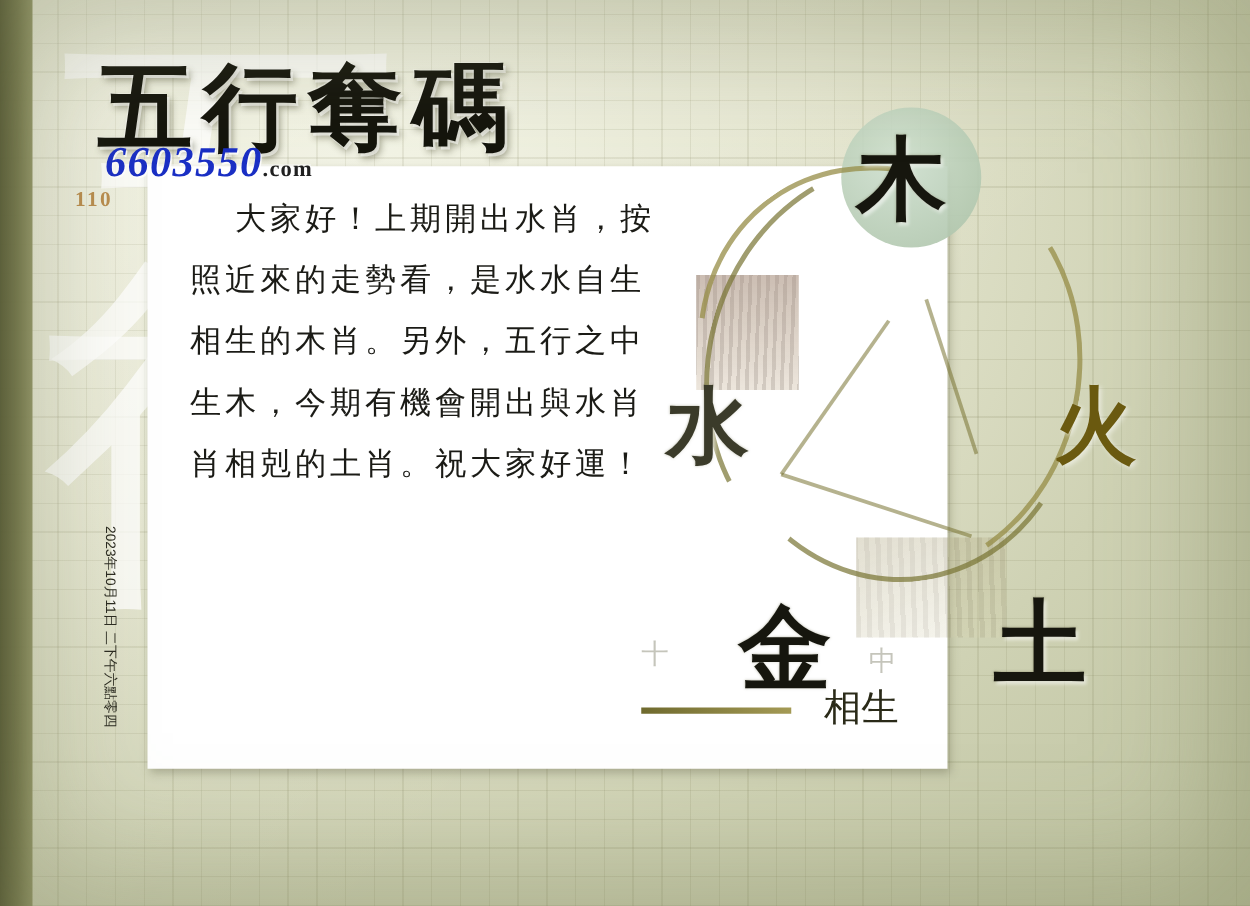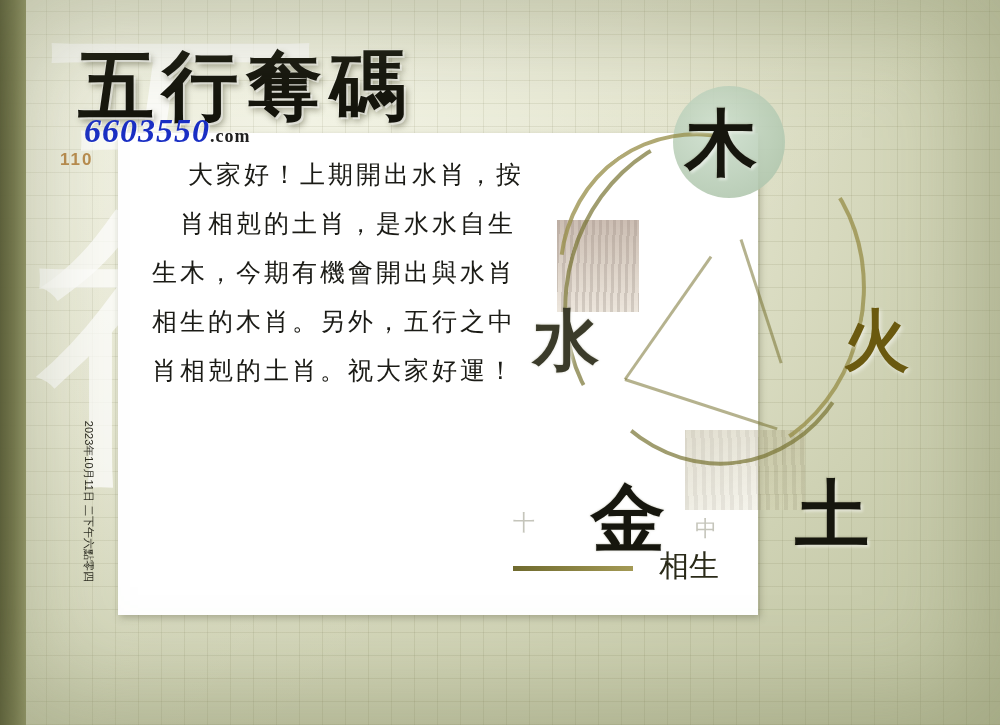--- a/index.html
+++ b/index.html
@@ -101,21 +101,21 @@
     color: #202020;
     font-size: 18px;
     font-style: normal;
   }
 
   
   #page-number {
     position: absolute;
     left: 60px;
     top: 150px;
-    font-family: Liberation Sans, sans-serif;
+    font-family: Liberation Serif, serif;
     font-size: 17px;
     letter-spacing: 2px;
     color: #b98c4e;
     font-weight: bold;
   }
 
   
   #timestamp {
     position: absolute;
     left: 96px;
@@ -302,23 +302,23 @@
   <div id="site-url">
     <span>6603550</span><span class="dotcom">.com</span>
   </div>
 
   <div id="page-number">110</div>
 
   <div id="timestamp">2023年10月11日 二下午六點零四</div>
 
   <div id="article">
     <div class="ln indent">大家好！上期開出水肖，按</div>
-    <div class="ln">肖相剋的土肖，是水水自生</div>
+    <div class="ln">照近來的走勢看，是水水自生</div>
+    <div class="ln">相生的木肖。另外，五行之中</div>
     <div class="ln">生木，今期有機會開出與水肖</div>
-    <div class="ln">相生的木肖。另外，五行之中</div>
     <div class="ln">肖相剋的土肖。祝大家好運！</div>
   </div>
 
   <div id="diagram">
     <div id="circle-bg"></div>
     <div id="photo-patch"></div>
     <div id="photo-patch2"></div>
 
     <div class="arc" id="arc-a"></div>
     <div class="arc" id="arc-b"></div>

